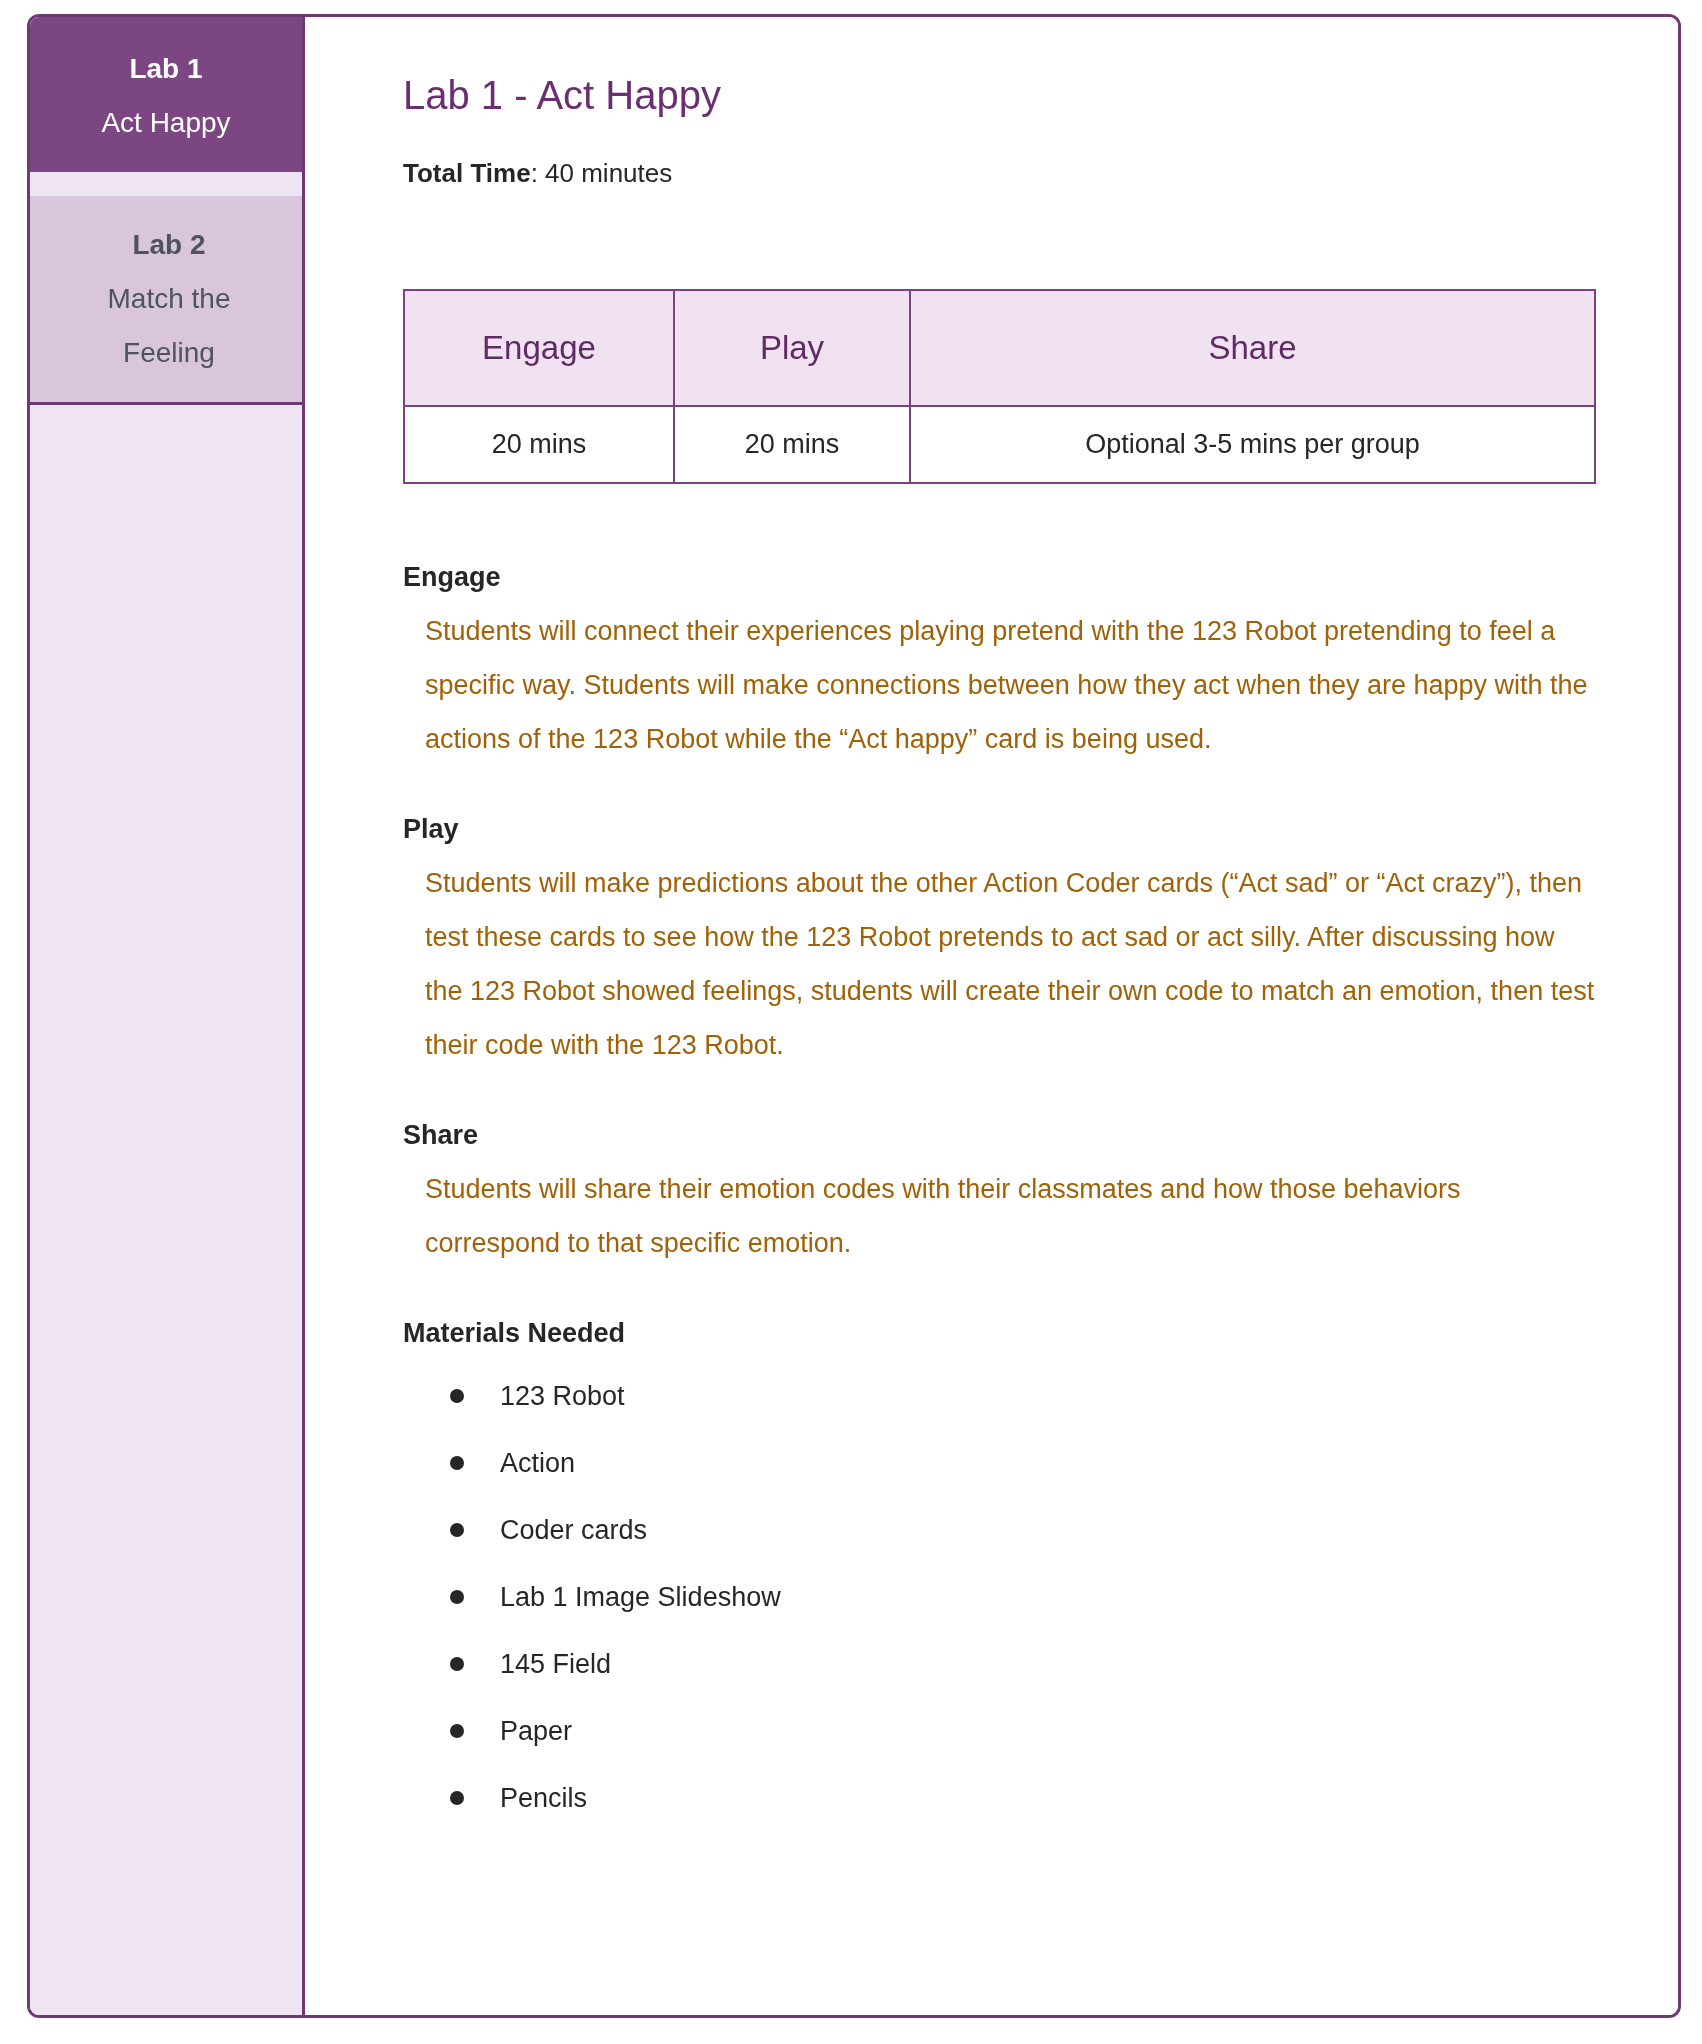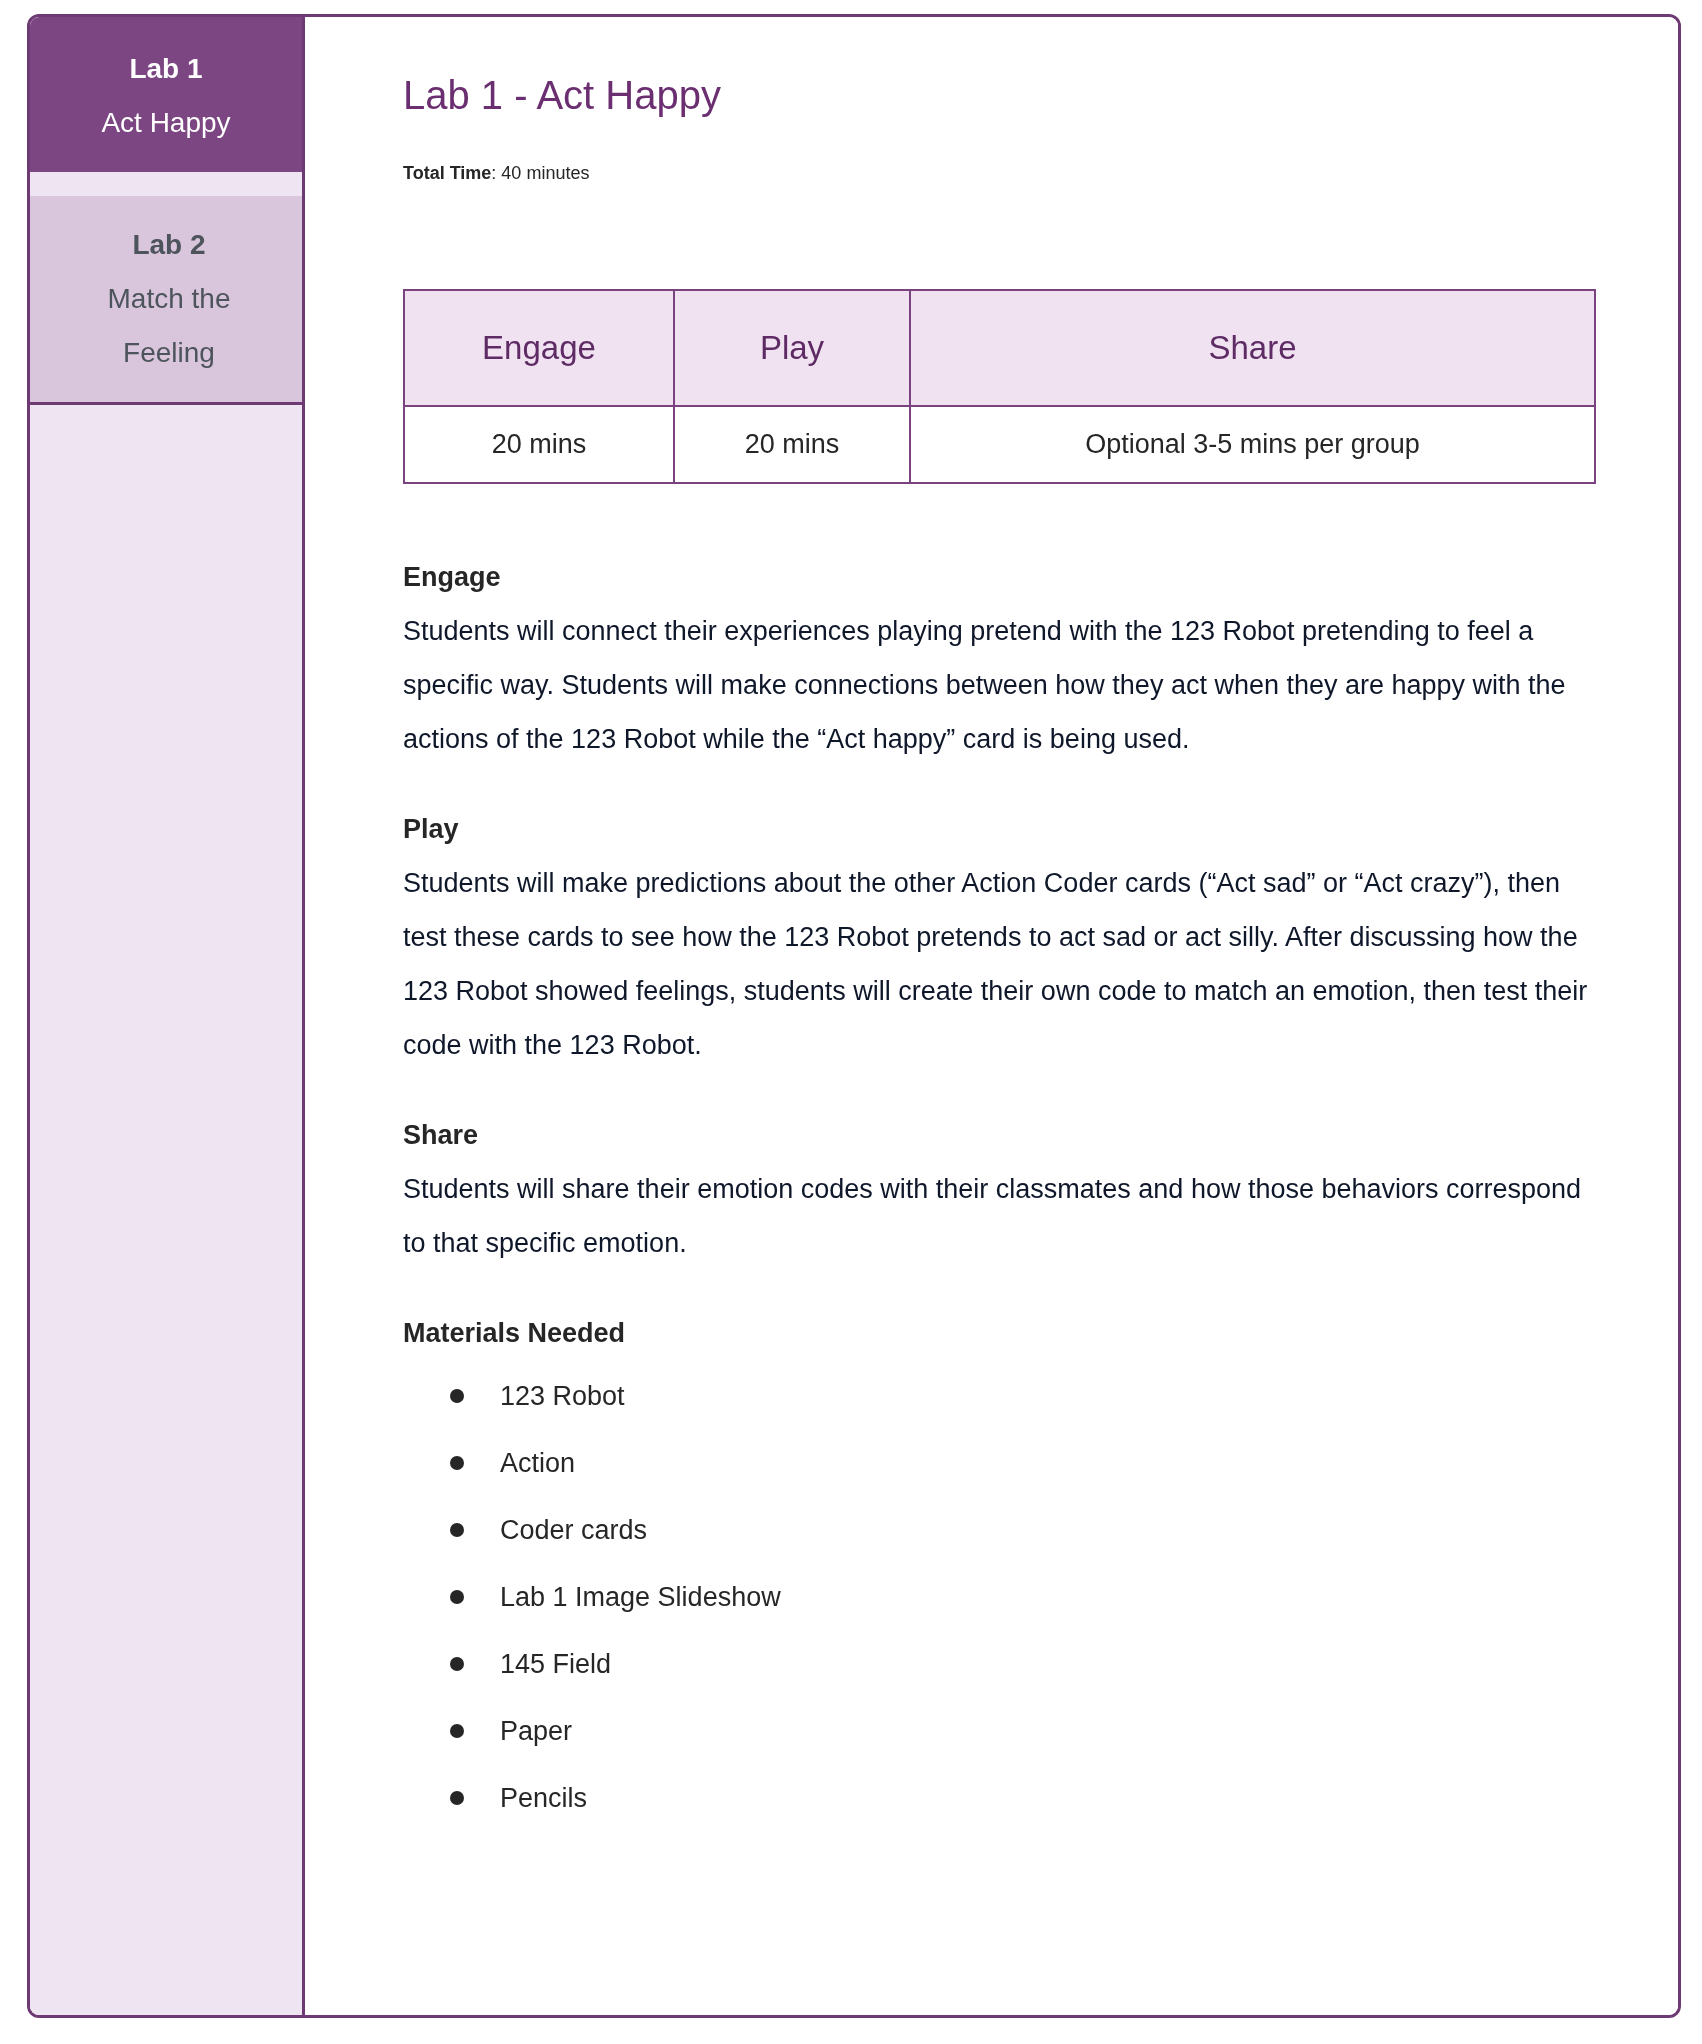--- a/index.html
+++ b/index.html
@@ -58,21 +58,21 @@
     padding: 52px 88px 12px 98px;
   }
   h1 {
     font-size: 40px;
     font-weight: 400;
     color: #6b2f71;
     line-height: 52px;
     margin-bottom: 32px;
   }
   .total-time {
-    font-size: 18px;
+    font-size: 26px;
     line-height: 40px;
   }
   .total-time .tt-label { font-weight: bold; }
   
   table.schedule {
     margin-top: 96px;
     width: 1191px;
     border-collapse: collapse;
     table-layout: fixed;
   }
@@ -102,21 +102,22 @@
   .section:first-of-type { margin-top: 66px; }
   .section h3 {
     font-size: 27px;
     font-weight: bold;
     line-height: 54px;
     color: #262626;
   }
   .section p {
     font-size: 27px;
     line-height: 54px;
-    color: #0f172a;
+    color: #a16207;
+    margin-left: 22px;
   }
   
   ul.materials {
     margin-top: 16px;
     padding-left: 97px;
     list-style: none;
   }
   ul.materials li {
     position: relative;
     font-size: 27px;

